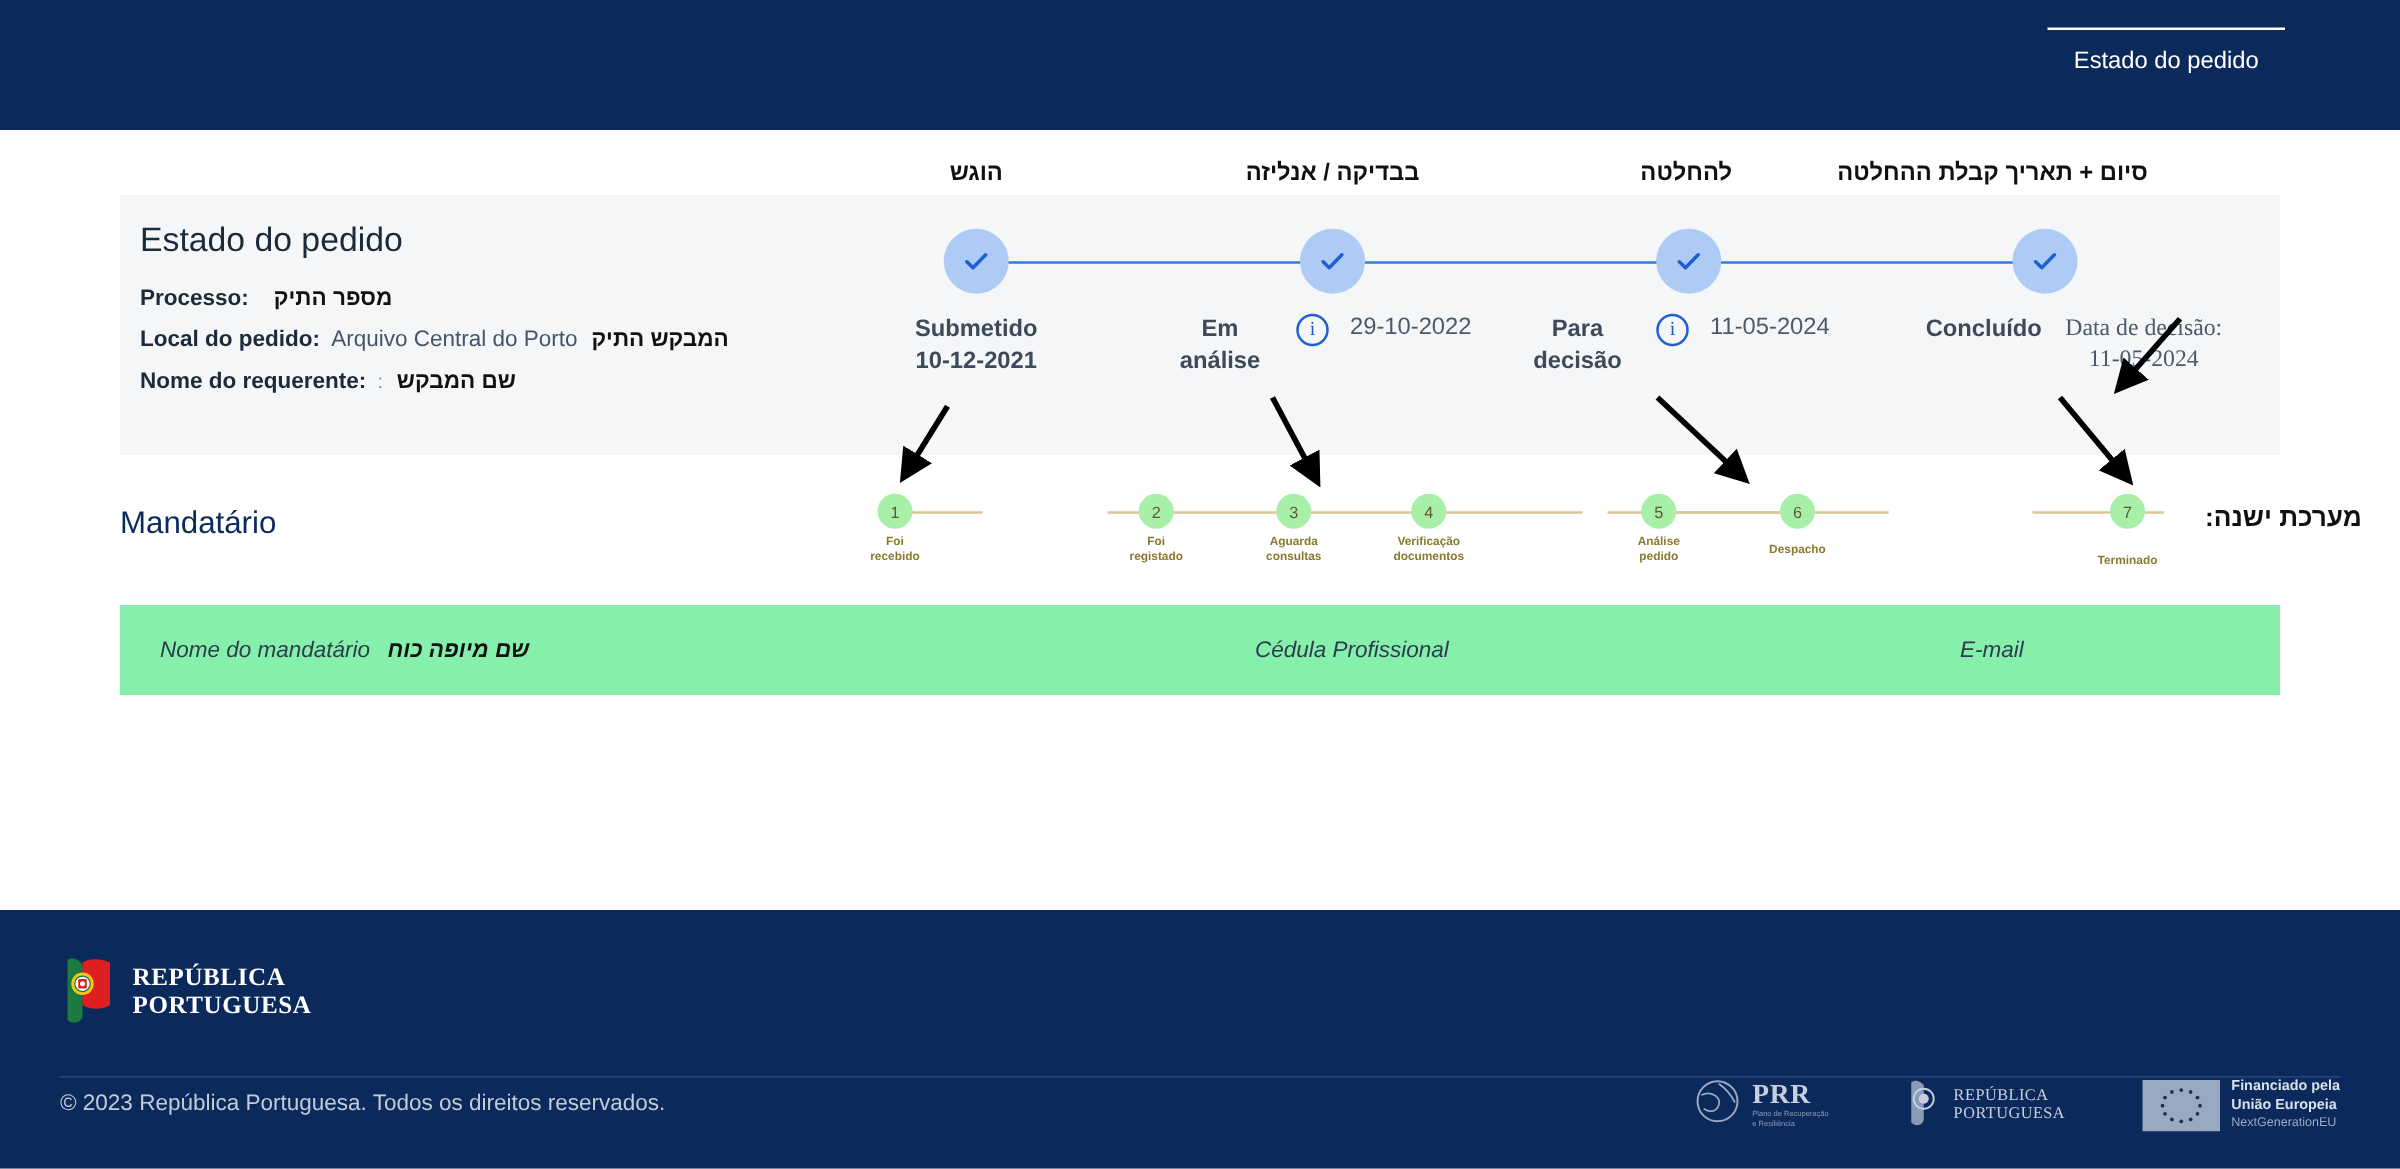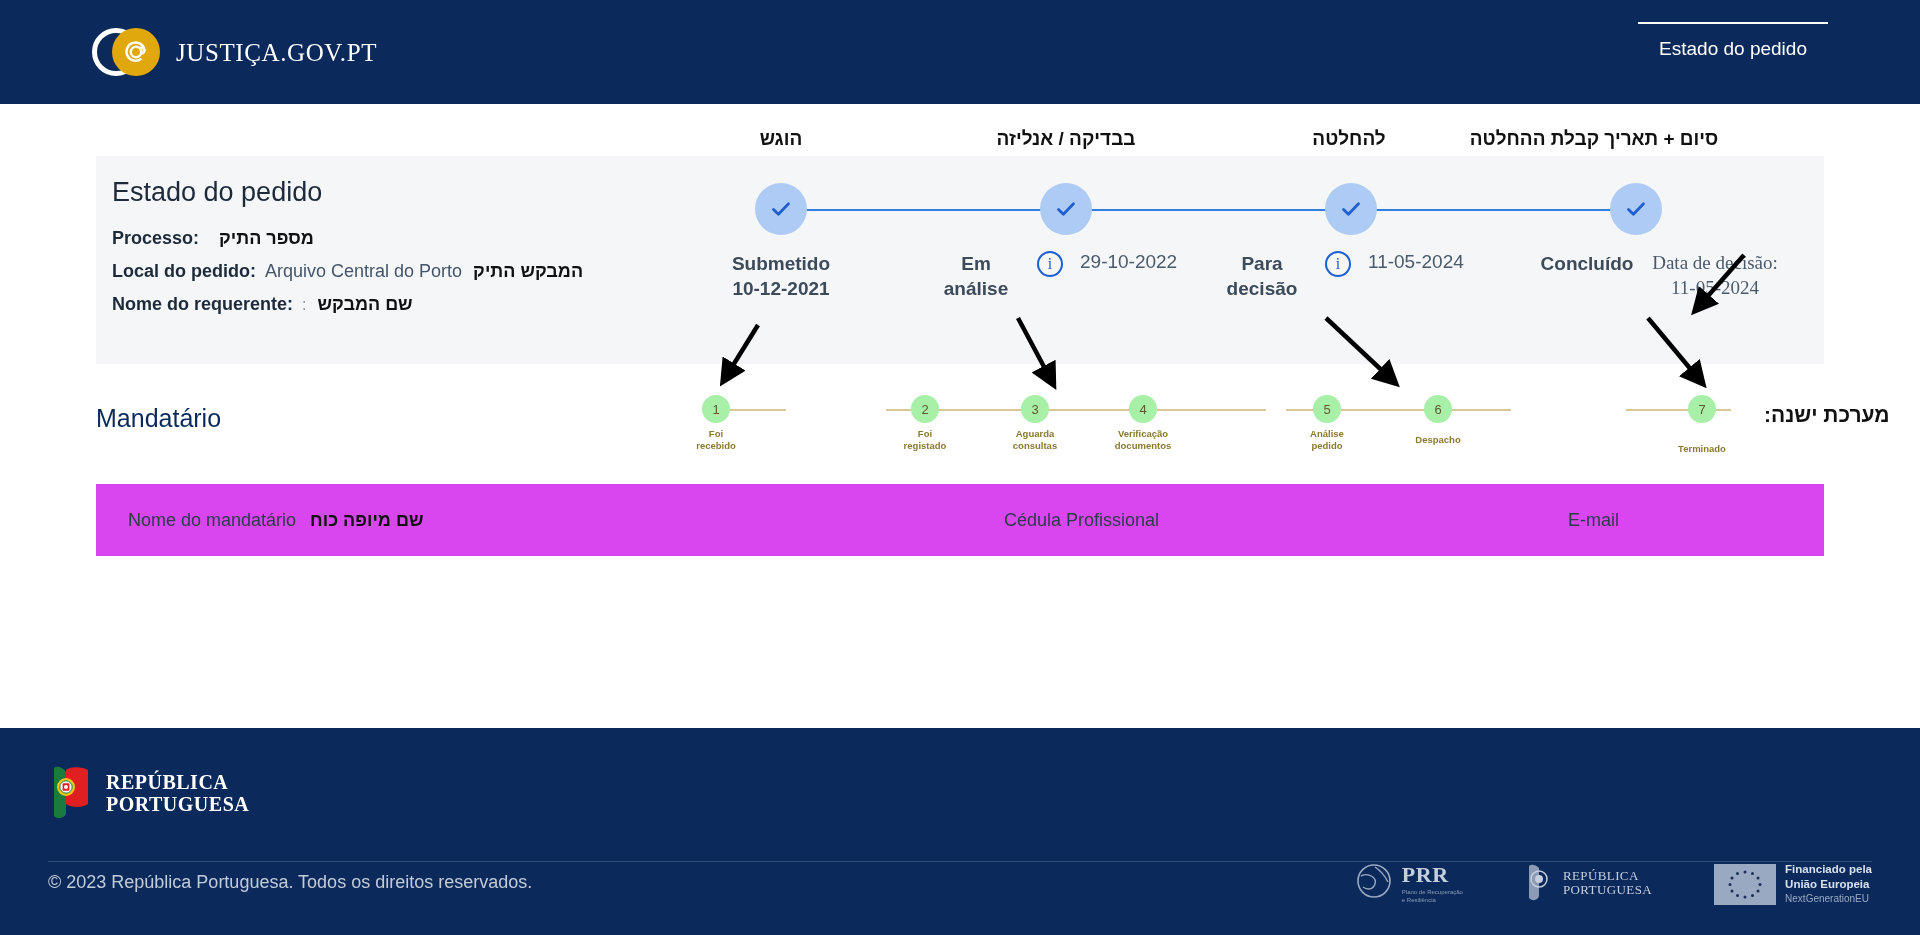--- a/index.html
+++ b/index.html
@@ -118,21 +118,22 @@
   }
 
   .section-title{
     position:absolute; left:96px; top:404px;
     font-size:25px; color:#0b2a5b; font-weight:400;
   }
 
   
   .mand-row{
     position:absolute; left:96px; top:484px; width:1728px; height:72px;
-    background:#d946ef;
+    background:#86efac;
+    font-style:italic;
   }
   .mand-cell{
     position:absolute; top:50%; transform:translateY(-50%);
     font-size:18px; color:#2d3c4d; white-space:nowrap;
     display:flex; align-items:baseline;
   }
   .mand-heb{ font-size:18px; font-weight:bold; color:#111; margin-left:14px; direction:rtl; }
 
   
   .arrows{ position:absolute; left:0; top:0; width:1920px; height:935px; pointer-events:none; }
@@ -165,32 +166,20 @@
   .rp2-txt{ color:#c6cfdd; font-family:"Liberation Serif", serif; font-size:13px; line-height:1.15; letter-spacing:.4px; white-space:pre-line;}
   .eu{ display:flex; align-items:flex-end; gap:9px; }
   .eu-flag{ width:62px; height:41px; background:#9aa9c2; position:relative; }
   .eu-txt b{ color:#d8e0ec; font-size:11.5px; display:block; line-height:1.3; }
   .eu-txt span{ color:#9aa9c2; font-size:10px; display:block; line-height:1.3; }
 </style>
 </head>
 <body>
 
 <div class="header">
-  <div class="brand">
-    <div class="brand-mark">
-      <div class="brand-ring"></div>
-      <div class="brand-dot">
-        <svg width="32" height="32" viewBox="0 0 32 32" aria-hidden="true">
-          <circle cx="16" cy="16" r="5.2" fill="none" stroke="#ffffff" stroke-width="2.4"></circle>
-          <path d="M21.2 11.4 V17.6 a3.4 3.4 0 0 0 3.4 -3.4 A9.1 9.1 0 1 0 20.6 23.2" fill="none" stroke="#ffffff" stroke-width="2.4" stroke-linecap="round"></path>
-        </svg>
-      </div>
-    </div>
-    <div class="brand-text">JUSTIÇA.GOV.PT</div>
-  </div>
 
   <div class="nav-tab">
     <div class="rule"></div>
     <div class="lbl">Estado do pedido</div>
   </div>
 </div>
 
 <div class="status-panel">
   <div class="panel-title">Estado do pedido</div>
 

